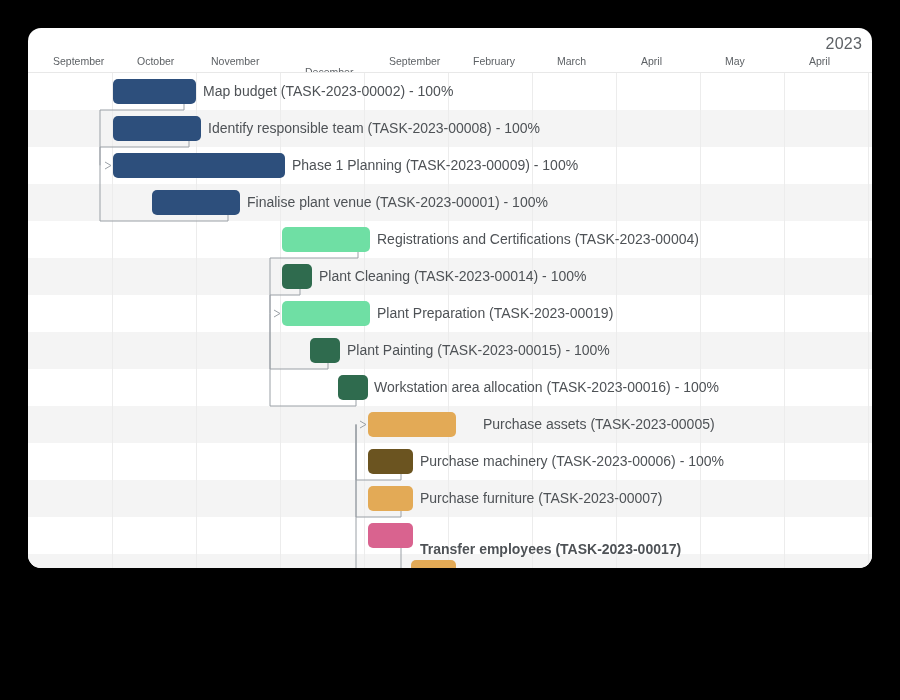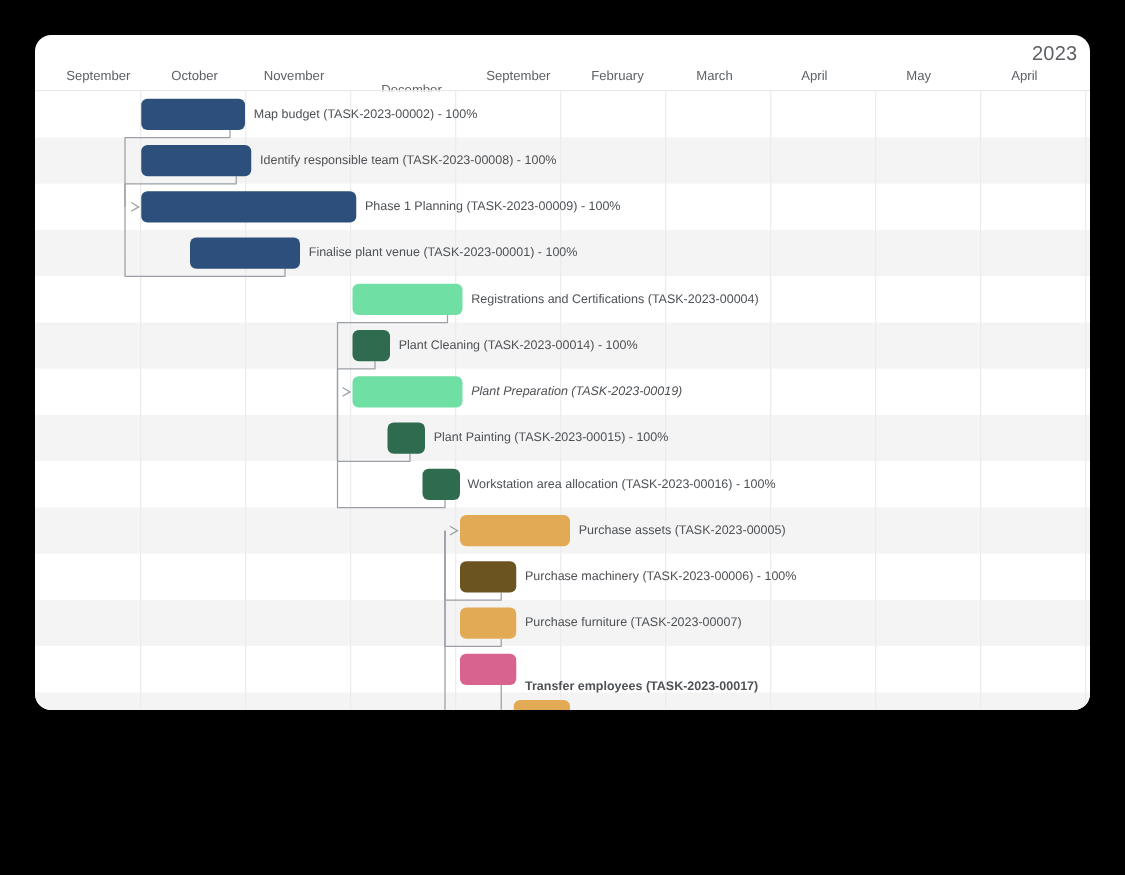--- a/index.html
+++ b/index.html
@@ -92,21 +92,21 @@
   
   .bar {
     position: absolute;
     height: 25px;
     border-radius: 5px;
   }
   .bar-label {
     position: absolute;
     height: 25px;
     line-height: 25px;
-    font-size: 10px;
+    font-size: 14px;
     color: #4e5256;
     white-space: nowrap;
   }
 
   
   #connectors {
     position: absolute;
     left: 0;
     top: 0;
     width: 844px;
@@ -187,27 +187,27 @@
         <div class="bar-label" style="left: 180px; top: 43px;">Identify responsible team (TASK-2023-00008) - 100%</div>
         <div class="bar" title="Phase 1 Planning (TASK-2023-00009) - 100%" style="left: 85px; width: 172px; top: 80px; background: rgb(45, 79, 124);"></div>
         <div class="bar-label" style="left: 264px; top: 80px;">Phase 1 Planning (TASK-2023-00009) - 100%</div>
         <div class="bar" title="Finalise plant venue (TASK-2023-00001) - 100%" style="left: 124px; width: 88px; top: 117px; background: rgb(45, 79, 124);"></div>
         <div class="bar-label" style="left: 219px; top: 117px;">Finalise plant venue (TASK-2023-00001) - 100%</div>
         <div class="bar" title="Registrations and Certifications (TASK-2023-00004)" style="left: 254px; width: 88px; top: 154px; background: rgb(111, 223, 164);"></div>
         <div class="bar-label" style="left: 349px; top: 154px;">Registrations and Certifications (TASK-2023-00004)</div>
         <div class="bar" title="Plant Cleaning (TASK-2023-00014) - 100%" style="left: 254px; width: 30px; top: 191px; background: rgb(47, 107, 78);"></div>
         <div class="bar-label" style="left: 291px; top: 191px;">Plant Cleaning (TASK-2023-00014) - 100%</div>
         <div class="bar" title="Plant Preparation (TASK-2023-00019)" style="left: 254px; width: 88px; top: 228px; background: rgb(111, 223, 164);"></div>
-        <div class="bar-label" style="left: 349px; top: 228px; font-style: italic;">Plant Preparation (TASK-2023-00019)</div>
+        <div class="bar-label" style="left: 349px; top: 228px;">Plant Preparation (TASK-2023-00019)</div>
         <div class="bar" title="Plant Painting (TASK-2023-00015) - 100%" style="left: 282px; width: 30px; top: 265px; background: rgb(47, 107, 78);"></div>
         <div class="bar-label" style="left: 319px; top: 265px;">Plant Painting (TASK-2023-00015) - 100%</div>
         <div class="bar" title="Workstation area allocation (TASK-2023-00016) - 100%" style="left: 310px; width: 30px; top: 302px; background: rgb(47, 107, 78);"></div>
         <div class="bar-label" style="left: 346px; top: 302px;">Workstation area allocation (TASK-2023-00016) - 100%</div>
         <div class="bar" title="Purchase assets (TASK-2023-00005)" style="left: 340px; width: 88px; top: 339px; background: rgb(227, 170, 86);"></div>
-        <div class="bar-label" style="left: 435px; top: 339px;">Purchase assets (TASK-2023-00005)</div>
+        <div class="bar-label" style="left: 455px; top: 339px;">Purchase assets (TASK-2023-00005)</div>
         <div class="bar" title="Purchase machinery (TASK-2023-00006) - 100%" style="left: 340px; width: 45px; top: 376px; background: rgb(107, 84, 32);"></div>
         <div class="bar-label" style="left: 392px; top: 376px;">Purchase machinery (TASK-2023-00006) - 100%</div>
         <div class="bar" title="Purchase furniture (TASK-2023-00007)" style="left: 340px; width: 45px; top: 413px; background: rgb(227, 170, 86);"></div>
         <div class="bar-label" style="left: 392px; top: 413px;">Purchase furniture (TASK-2023-00007)</div>
         <div class="bar" title="Transfer employees (TASK-2023-00017)" style="left: 340px; width: 45px; top: 450px; background: rgb(217, 99, 143);"></div>
         <div class="bar-label" style="left: 392px; top: 464px; font-weight: bold;">Transfer employees (TASK-2023-00017)</div>
         <div class="bar" title="" style="left: 383px; width: 45px; top: 487px; background: rgb(227, 170, 86);"></div>
       </div>
   </div>
 

